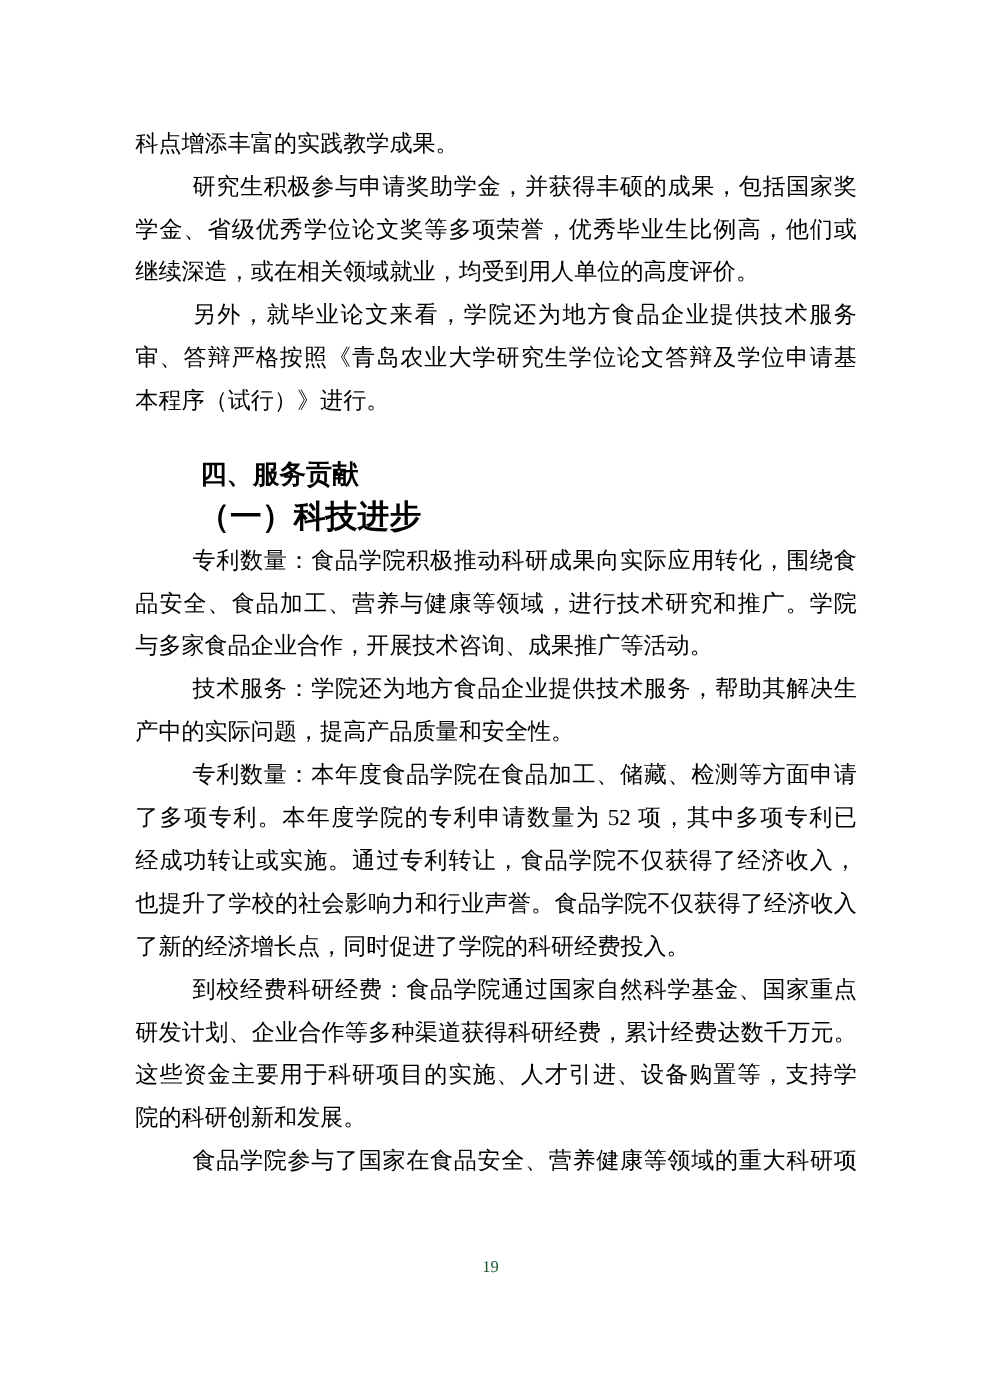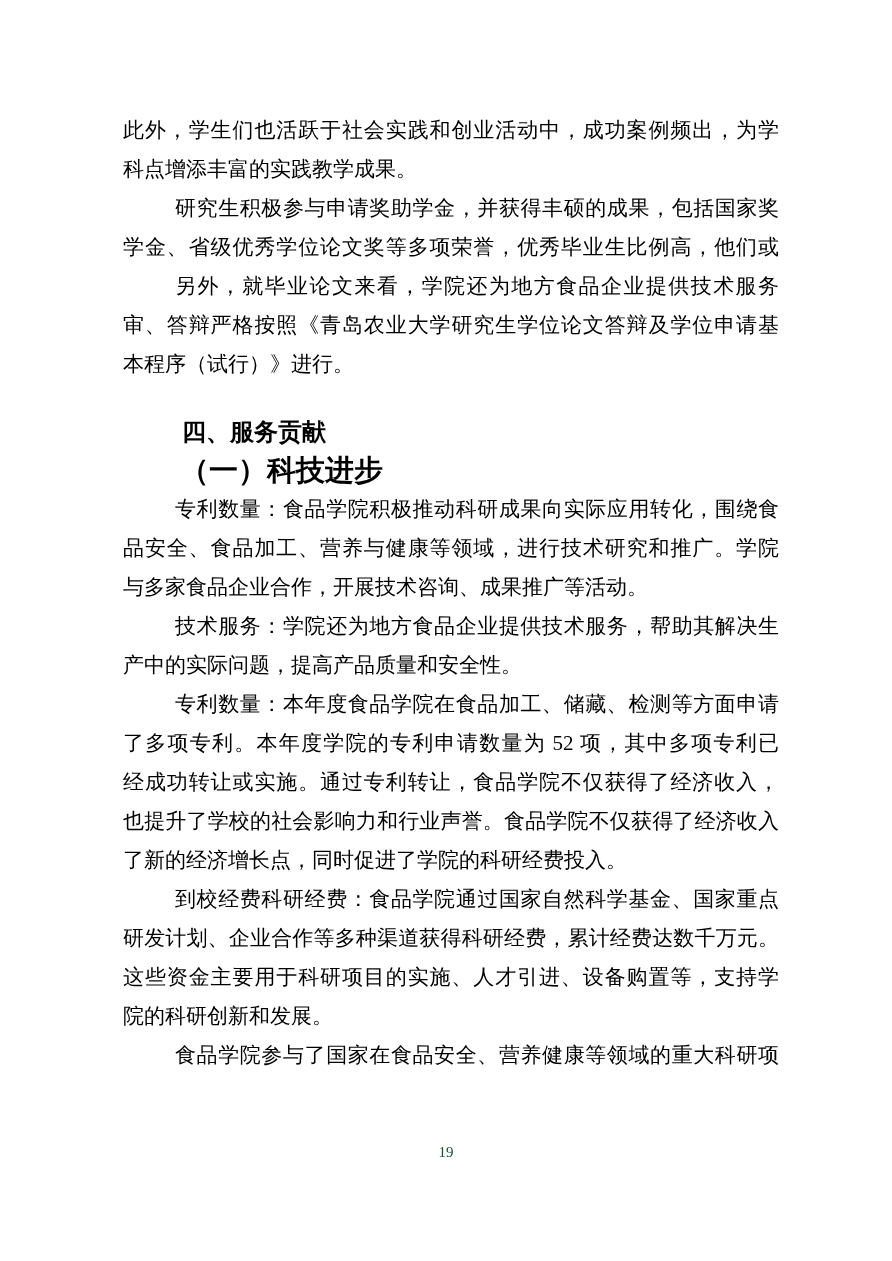--- a/index.html
+++ b/index.html
@@ -70,26 +70,26 @@
     line-height: 20px;
     color: #14532d;
   }
 </style>
 </head>
 <body>
 
 <div class="page">
   <div class="content">
       <div class="block body">
-        <div class="line fill">此外，学生们也活跃于社会实践和创业活动中，成功案例频出，为学</div>
         <div class="line">科点增添丰富的实践教学成果。</div>
       </div>
       <div class="block body">
         <div class="line indent fill">研究生积极参与申请奖助学金，并获得丰硕的成果，包括国家奖</div>
         <div class="line fill">学金、省级优秀学位论文奖等多项荣誉，优秀毕业生比例高，他们或</div>
+        <div class="line">继续深造，或在相关领域就业，均受到用人单位的高度评价。</div>
       </div>
       <div class="block body">
         <div class="line indent fill">另外，就毕业论文来看，学院还为地方食品企业提供技术服务</div>
         <div class="line fill">审、答辩严格按照《青岛农业大学研究生学位论文答辩及学位申请基</div>
         <div class="line">本程序（试行）》进行。</div>
       </div>
       <div class="block h1">
         <div class="line indent">四、服务贡献</div>
       </div>
       <div class="block h2">

